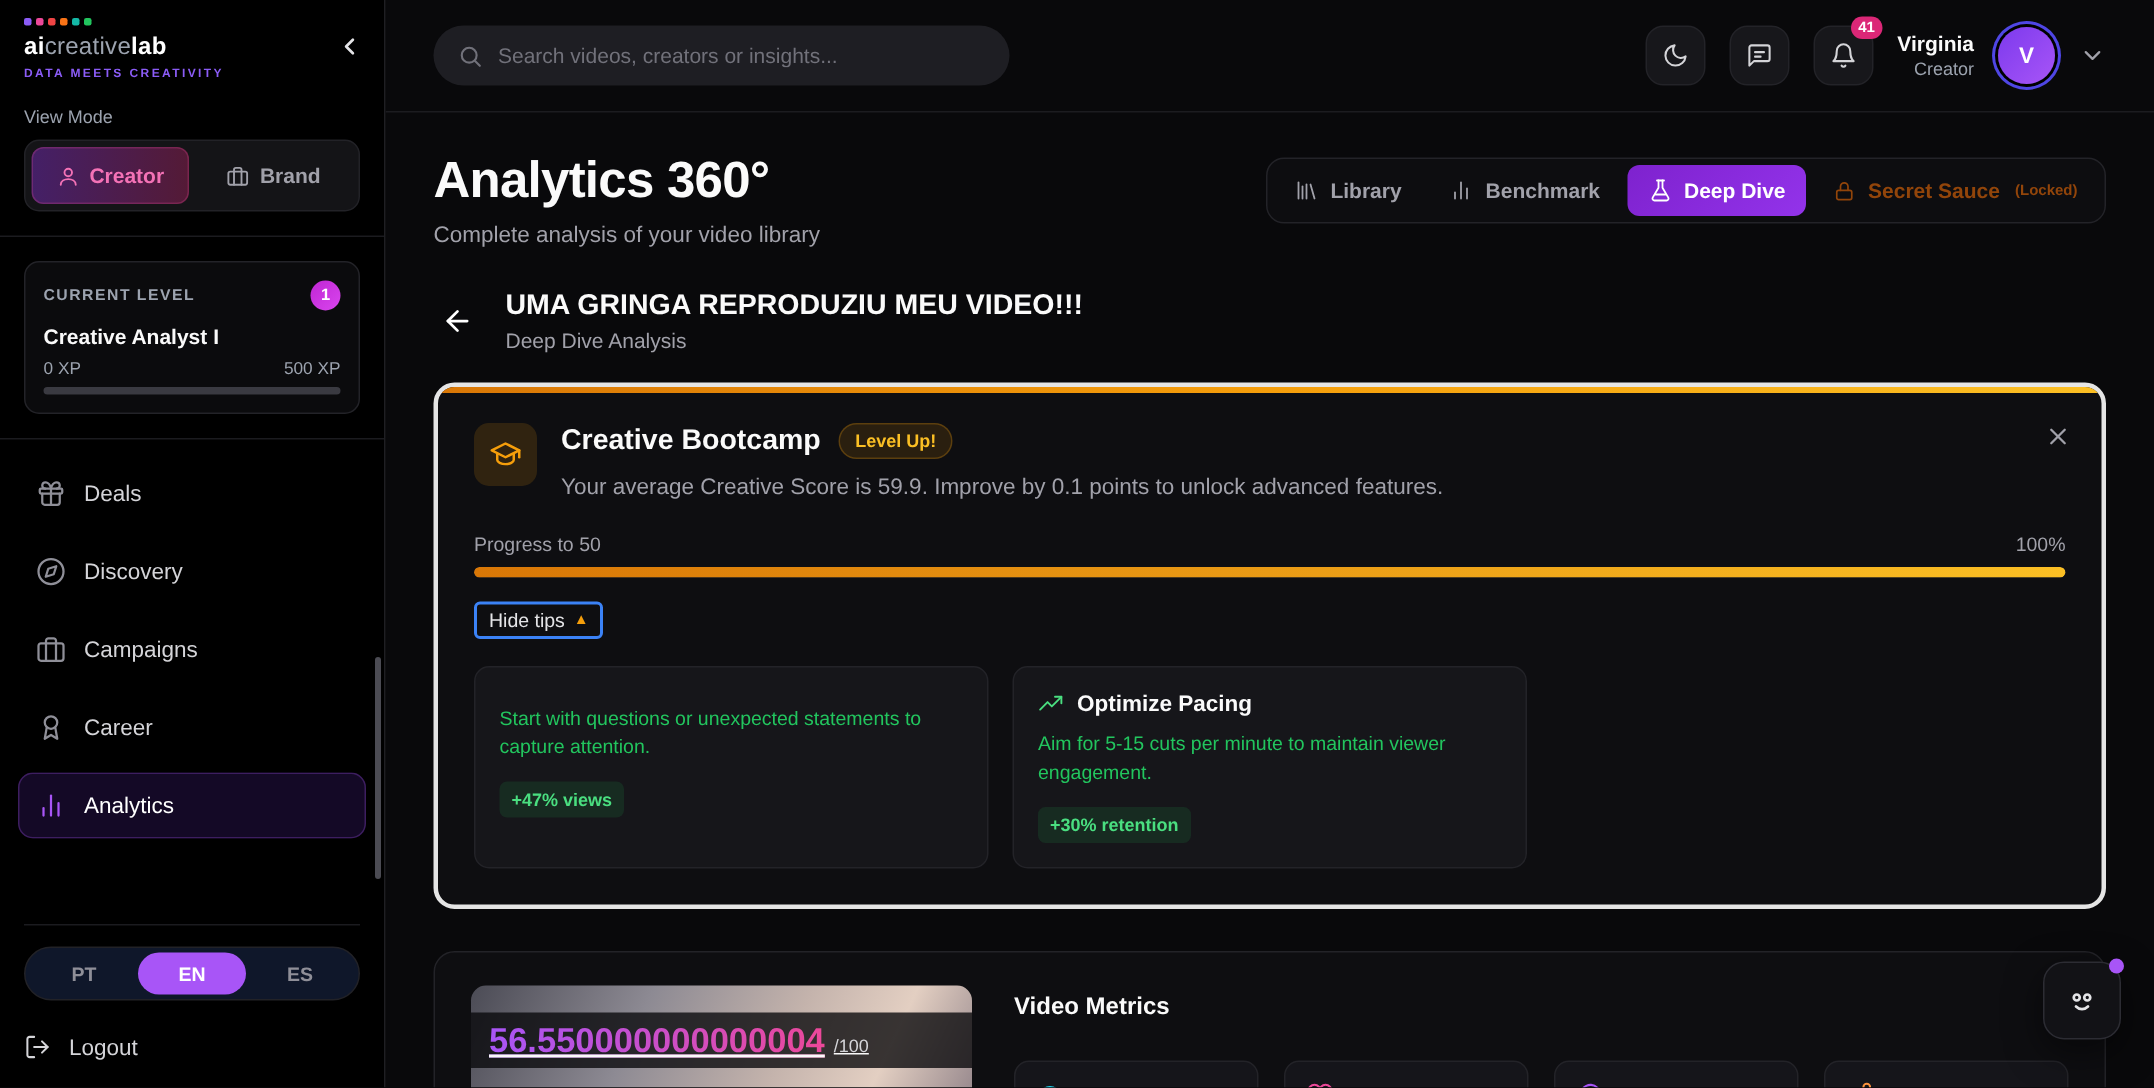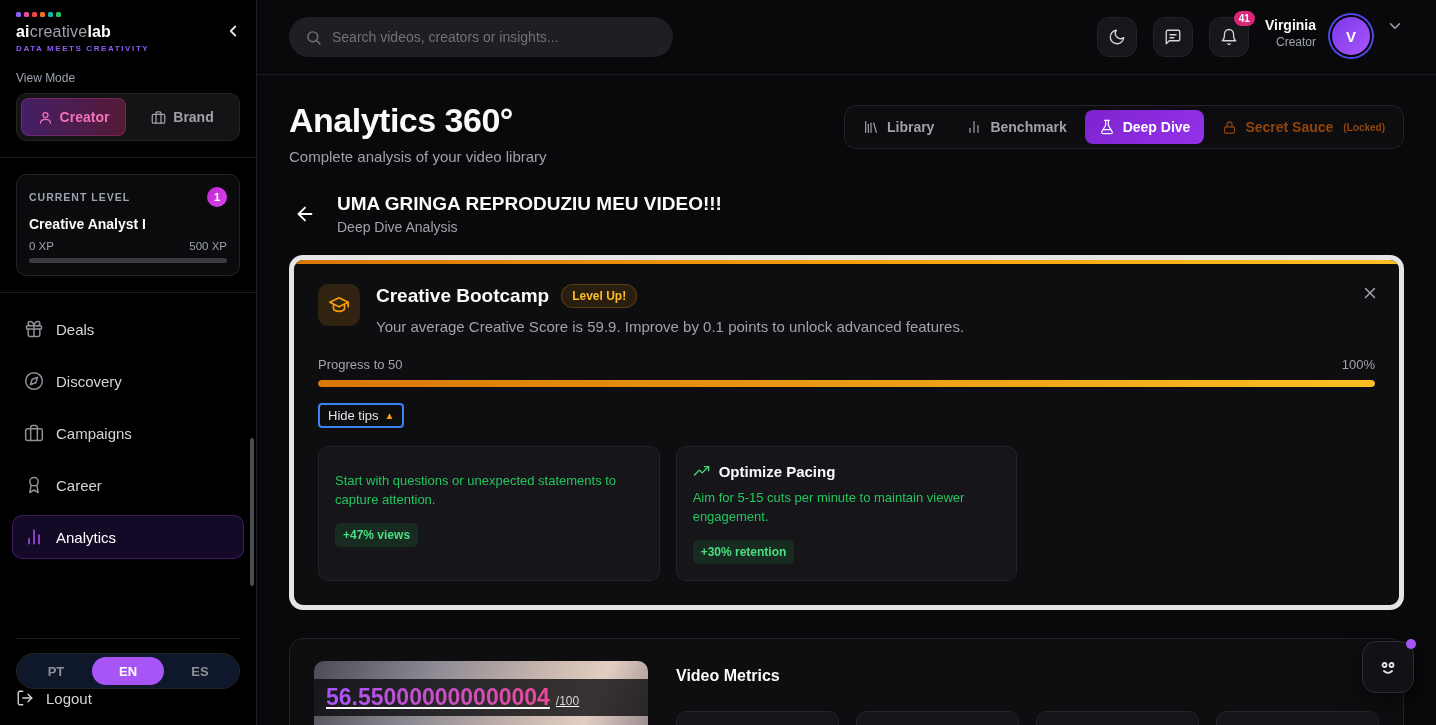--- a/index.html
+++ b/index.html
@@ -33,29 +33,29 @@
   .nav-item { display:flex; align-items:center; gap:12px; height:44px; padding:0 12px; border-radius:10px; color:#d4d4d8; font-size:15px; font-weight:500; cursor:pointer; }
   .nav-item svg { color:#8f8f98; }
   .nav-item.active { background:rgba(124,58,237,.16); box-shadow:inset 0 0 0 1px rgba(168,85,247,.28); color:#fff; }
   .nav-item.active svg { color:#a855f7; }
   .sb-scrollbar { position:absolute; right:2px; top:438px; width:4px; height:148px; border-radius:2px; background:#4b4b53; }
   .sb-bottom { margin-top:auto; padding:0 16px 18px; }
   .bottom-div { border:none; border-top:1px solid #1b1b1f; margin:0 0 14px; }
   .lang-toggle { display:flex; background:#0f172a; border:1px solid #222227; border-radius:999px; padding:3px; }
   .lang-btn { flex:1; height:28px; border:none; border-radius:999px; background:transparent; color:#8f8f98; font-size:13px; font-weight:600; cursor:pointer; }
   .lang-btn.active { background:#a855f7; color:#fff; }
-  .logout-row { display:flex; align-items:center; gap:12px; color:#d4d4d8; font-size:15px; cursor:pointer; background:none; border:none; }
+  .logout-row { display:flex; align-items:center; gap:12px; margin-top:22px; color:#d4d4d8; font-size:15px; cursor:pointer; background:none; border:none; }
 
   
   .main-col { flex:1; display:flex; flex-direction:column; min-width:0; }
   .topbar { height:75px; min-height:75px; border-bottom:1px solid #1c1c20; display:flex; align-items:center; padding:0 32px; gap:24px; }
   .search-wrap { width:384px; height:40px; background:#1e1e23; border-radius:999px; display:flex; align-items:center; gap:10px; padding:0 16px; color:#71717a; }
   .search-input { flex:1; background:transparent; border:none; outline:none; color:#e4e4e7; font-size:14px; font-family:inherit; }
   .search-input::placeholder { color:#71717a; }
-  .tb-right { margin-left:auto; display:flex; align-items:flex-start; gap:16px; }
+  .tb-right { margin-left:auto; display:flex; align-items:center; gap:16px; }
   .icon-btn { width:40px; height:40px; border-radius:12px; background:#17171b; border:1px solid #232328; color:#d4d4d8; display:flex; align-items:center; justify-content:center; position:relative; cursor:pointer; }
   .nbadge { position:absolute; top:-7px; right:-7px; background:#db2777; color:#fff; font-size:10px; font-weight:700; padding:2px 5px; border-radius:999px; }
   .user-meta { text-align:right; }
   .user-name { font-size:14px; font-weight:700; }
   .user-role { font-size:12px; color:#9ca3af; margin-top:2px; }
   .avatar { width:38px; height:38px; border-radius:50%; background:linear-gradient(135deg,#7c3aed,#a855f7); display:flex; align-items:center; justify-content:center; font-weight:700; font-size:15px; color:#fff; box-shadow:0 0 0 2px #000,0 0 0 4px #4f46e5; cursor:pointer; }
   .chev { color:#a1a1aa; cursor:pointer; background:none; border:none; display:flex; }
 
   
   .content { flex:1; padding:26px 32px 0; overflow:hidden; position:relative; }
@@ -66,21 +66,21 @@
   .tab { display:flex; align-items:center; gap:8px; height:34px; padding:0 14px; border-radius:8px; color:#a1a1aa; font-size:14px; font-weight:600; background:transparent; border:none; cursor:pointer; }
   .tab.active { background:linear-gradient(135deg,#7e22ce,#9333ea); color:#fff; }
   .tab.locked { color:#b45309; opacity:.8; }
   .locked-note { font-size:10px; font-weight:700; margin-left:2px; }
   .video-head { display:flex; align-items:center; gap:16px; margin-top:28px; }
   .back-btn { background:none; border:none; color:#fff; cursor:pointer; width:32px; height:32px; display:flex; align-items:center; justify-content:center; }
   .video-title { font-size:19px; font-weight:800; }
   .video-subtitle { font-size:14px; color:#a1a1aa; margin-top:4px; }
 
   
-  .bootcamp { margin-top:20px; background:#0e0e11; border:5px solid #e5e5e5; border-radius:14px; overflow:hidden; }
+  .bootcamp { margin-top:20px; background:#0e0e11; border:3px solid #e5e5e5; border-radius:14px; overflow:hidden; }
   .bootcamp-topline { height:4px; background:linear-gradient(90deg,#d97706,#f59e0b,#fbbf24); }
   .bootcamp-body { padding:20px 24px 24px; position:relative; }
   .bc-head { display:flex; gap:16px; }
   .bc-icon { width:42px; height:42px; min-width:42px; border-radius:10px; background:rgba(245,158,11,.15); color:#f59e0b; display:flex; align-items:center; justify-content:center; }
   .bc-title-row { display:flex; align-items:center; gap:12px; }
   .bc-title { font-size:19px; font-weight:800; }
   .bc-badge { font-size:12px; font-weight:700; color:#fbbf24; background:rgba(245,158,11,.12); border:1px solid rgba(245,158,11,.25); border-radius:999px; padding:4px 10px; }
   .bc-desc { color:#a1a1aa; font-size:15px; margin-top:10px; }
   .bc-close { position:absolute; top:20px; right:20px; background:none; border:none; color:#a1a1aa; cursor:pointer; }
   .progress-row { display:flex; justify-content:space-between; font-size:13px; color:#a1a1aa; margin-top:22px; }

